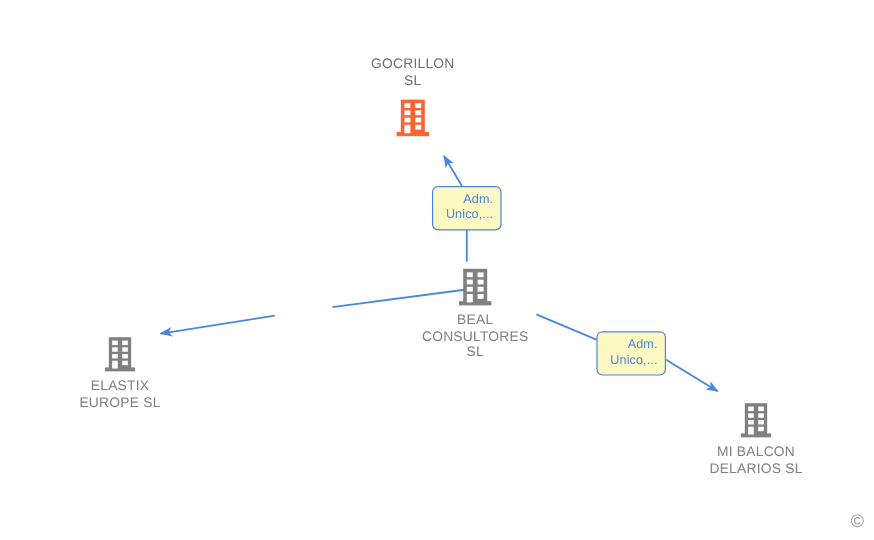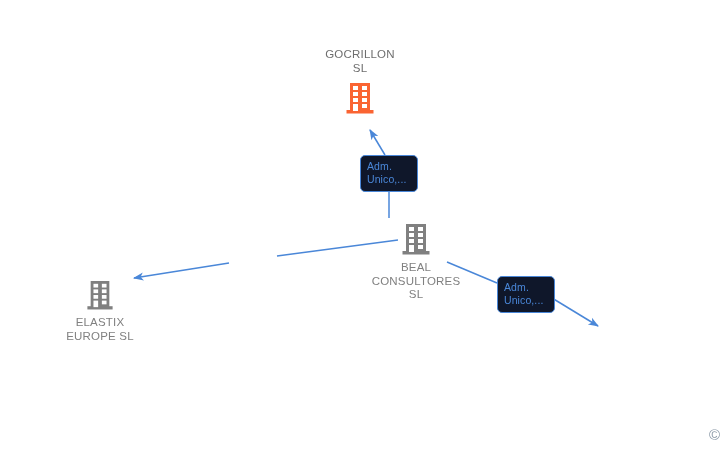--- a/index.html
+++ b/index.html
@@ -54,25 +54,25 @@
     display: block;
     margin: 0 auto;
   }
 
   
   .rel-box {
     position: absolute;
     box-sizing: border-box;
     border: 1.4px solid #4a87d8;
     border-radius: 5px;
-    background: #0f172a;
+    background: #fef9c3;
     color: #4a87d8;
     font-size: 10.5px;
     line-height: 13px;
-    text-align: left;
+    text-align: right;
     padding: 4px 6px 5px 6px;
     white-space: pre-line;
     letter-spacing: 0.1px;
   }
 
   
   #watermark {
     position: absolute;
     right: 8px;
     bottom: 8px;
@@ -120,38 +120,38 @@
       <line x1="398" y1="240" x2="277" y2="256" stroke="#4a87d8" stroke-width="1.5"></line>
       <line x1="229" y1="263" x2="134" y2="278" stroke="#4a87d8" stroke-width="1.5" marker-end="url(#arrow-blue)"></line>
     </g>
 
     <g>
       <line x1="447" y1="262" x2="497" y2="283" stroke="#4a87d8" stroke-width="1.5"></line>
       <line x1="552" y1="298" x2="598" y2="326" stroke="#4a87d8" stroke-width="1.5" marker-end="url(#arrow-blue)"></line>
     </g>
   </svg>
 
-  <div class="node" style="left:360px; top:48px;">
+  <div class="node" style="left:344px; top:48px;">
     <div class="node-label root">GOCRILLON
 SL</div>
     <svg class="node-icon" width="30" height="34" viewBox="0 0 30 34" xmlns="http://www.w3.org/2000/svg" style="margin-top:6px;">
       <rect x="5" y="2" width="20" height="28" fill="#fa6432"></rect>
       <rect x="1.5" y="29" width="27" height="3.5" fill="#fa6432"></rect>
       <rect x="8" y="5" width="5" height="4" fill="#ffffff"></rect>
       <rect x="17" y="5" width="5" height="4" fill="#ffffff"></rect>
       <rect x="8" y="11" width="5" height="4" fill="#ffffff"></rect>
       <rect x="17" y="11" width="5" height="4" fill="#ffffff"></rect>
       <rect x="8" y="17" width="5" height="4" fill="#ffffff"></rect>
       <rect x="17" y="17" width="5" height="4" fill="#ffffff"></rect>
       <rect x="8" y="23" width="5" height="7" fill="#ffffff"></rect>
       <rect x="17" y="23" width="5" height="4" fill="#ffffff"></rect>
     </svg>
   </div>
 
-  <div class="node" style="left:416px; top:222px;">
+  <div class="node" style="left:396px; top:222px;">
     <svg class="node-icon" width="30" height="34" viewBox="0 0 30 34" xmlns="http://www.w3.org/2000/svg">
       <rect x="5" y="2" width="20" height="28" fill="#808080"></rect>
       <rect x="1.5" y="29" width="27" height="3.5" fill="#808080"></rect>
       <rect x="8" y="5" width="5" height="4" fill="#ffffff"></rect>
       <rect x="17" y="5" width="5" height="4" fill="#ffffff"></rect>
       <rect x="8" y="11" width="5" height="4" fill="#ffffff"></rect>
       <rect x="17" y="11" width="5" height="4" fill="#ffffff"></rect>
       <rect x="8" y="17" width="5" height="4" fill="#ffffff"></rect>
       <rect x="17" y="17" width="5" height="4" fill="#ffffff"></rect>
       <rect x="8" y="23" width="5" height="7" fill="#ffffff"></rect>
@@ -172,20 +172,36 @@
       <rect x="17" y="11" width="5" height="4" fill="#ffffff"></rect>
       <rect x="8" y="17" width="5" height="4" fill="#ffffff"></rect>
       <rect x="17" y="17" width="5" height="4" fill="#ffffff"></rect>
       <rect x="8" y="23" width="5" height="7" fill="#ffffff"></rect>
       <rect x="17" y="23" width="5" height="4" fill="#ffffff"></rect>
     </svg>
     <div class="node-label" style="margin-top:5px;">ELASTIX
 EUROPE  SL</div>
   </div>
 
+  <div class="node" style="left:630px; top:334px;">
+    <svg class="node-icon" width="28" height="32" viewBox="0 0 30 34" xmlns="http://www.w3.org/2000/svg">
+      <rect x="5" y="2" width="20" height="28" fill="#808080"></rect>
+      <rect x="1.5" y="29" width="27" height="3.5" fill="#808080"></rect>
+      <rect x="8" y="5" width="5" height="4" fill="#ffffff"></rect>
+      <rect x="17" y="5" width="5" height="4" fill="#ffffff"></rect>
+      <rect x="8" y="11" width="5" height="4" fill="#ffffff"></rect>
+      <rect x="17" y="11" width="5" height="4" fill="#ffffff"></rect>
+      <rect x="8" y="17" width="5" height="4" fill="#ffffff"></rect>
+      <rect x="17" y="17" width="5" height="4" fill="#ffffff"></rect>
+      <rect x="8" y="23" width="5" height="7" fill="#ffffff"></rect>
+      <rect x="17" y="23" width="5" height="4" fill="#ffffff"></rect>
+    </svg>
+    <div class="node-label" style="margin-top:5px;">MI BALCON
+DELARIOS  SL</div>
+  </div>
 
   <div class="rel-box" style="left:360px; top:155px; width:58px;">Adm.
 Unico,...</div>
 
 
   <div class="rel-box" style="left:497px; top:276px; width:58px;">Adm.
 Unico,...</div>
 
 </div>
 

